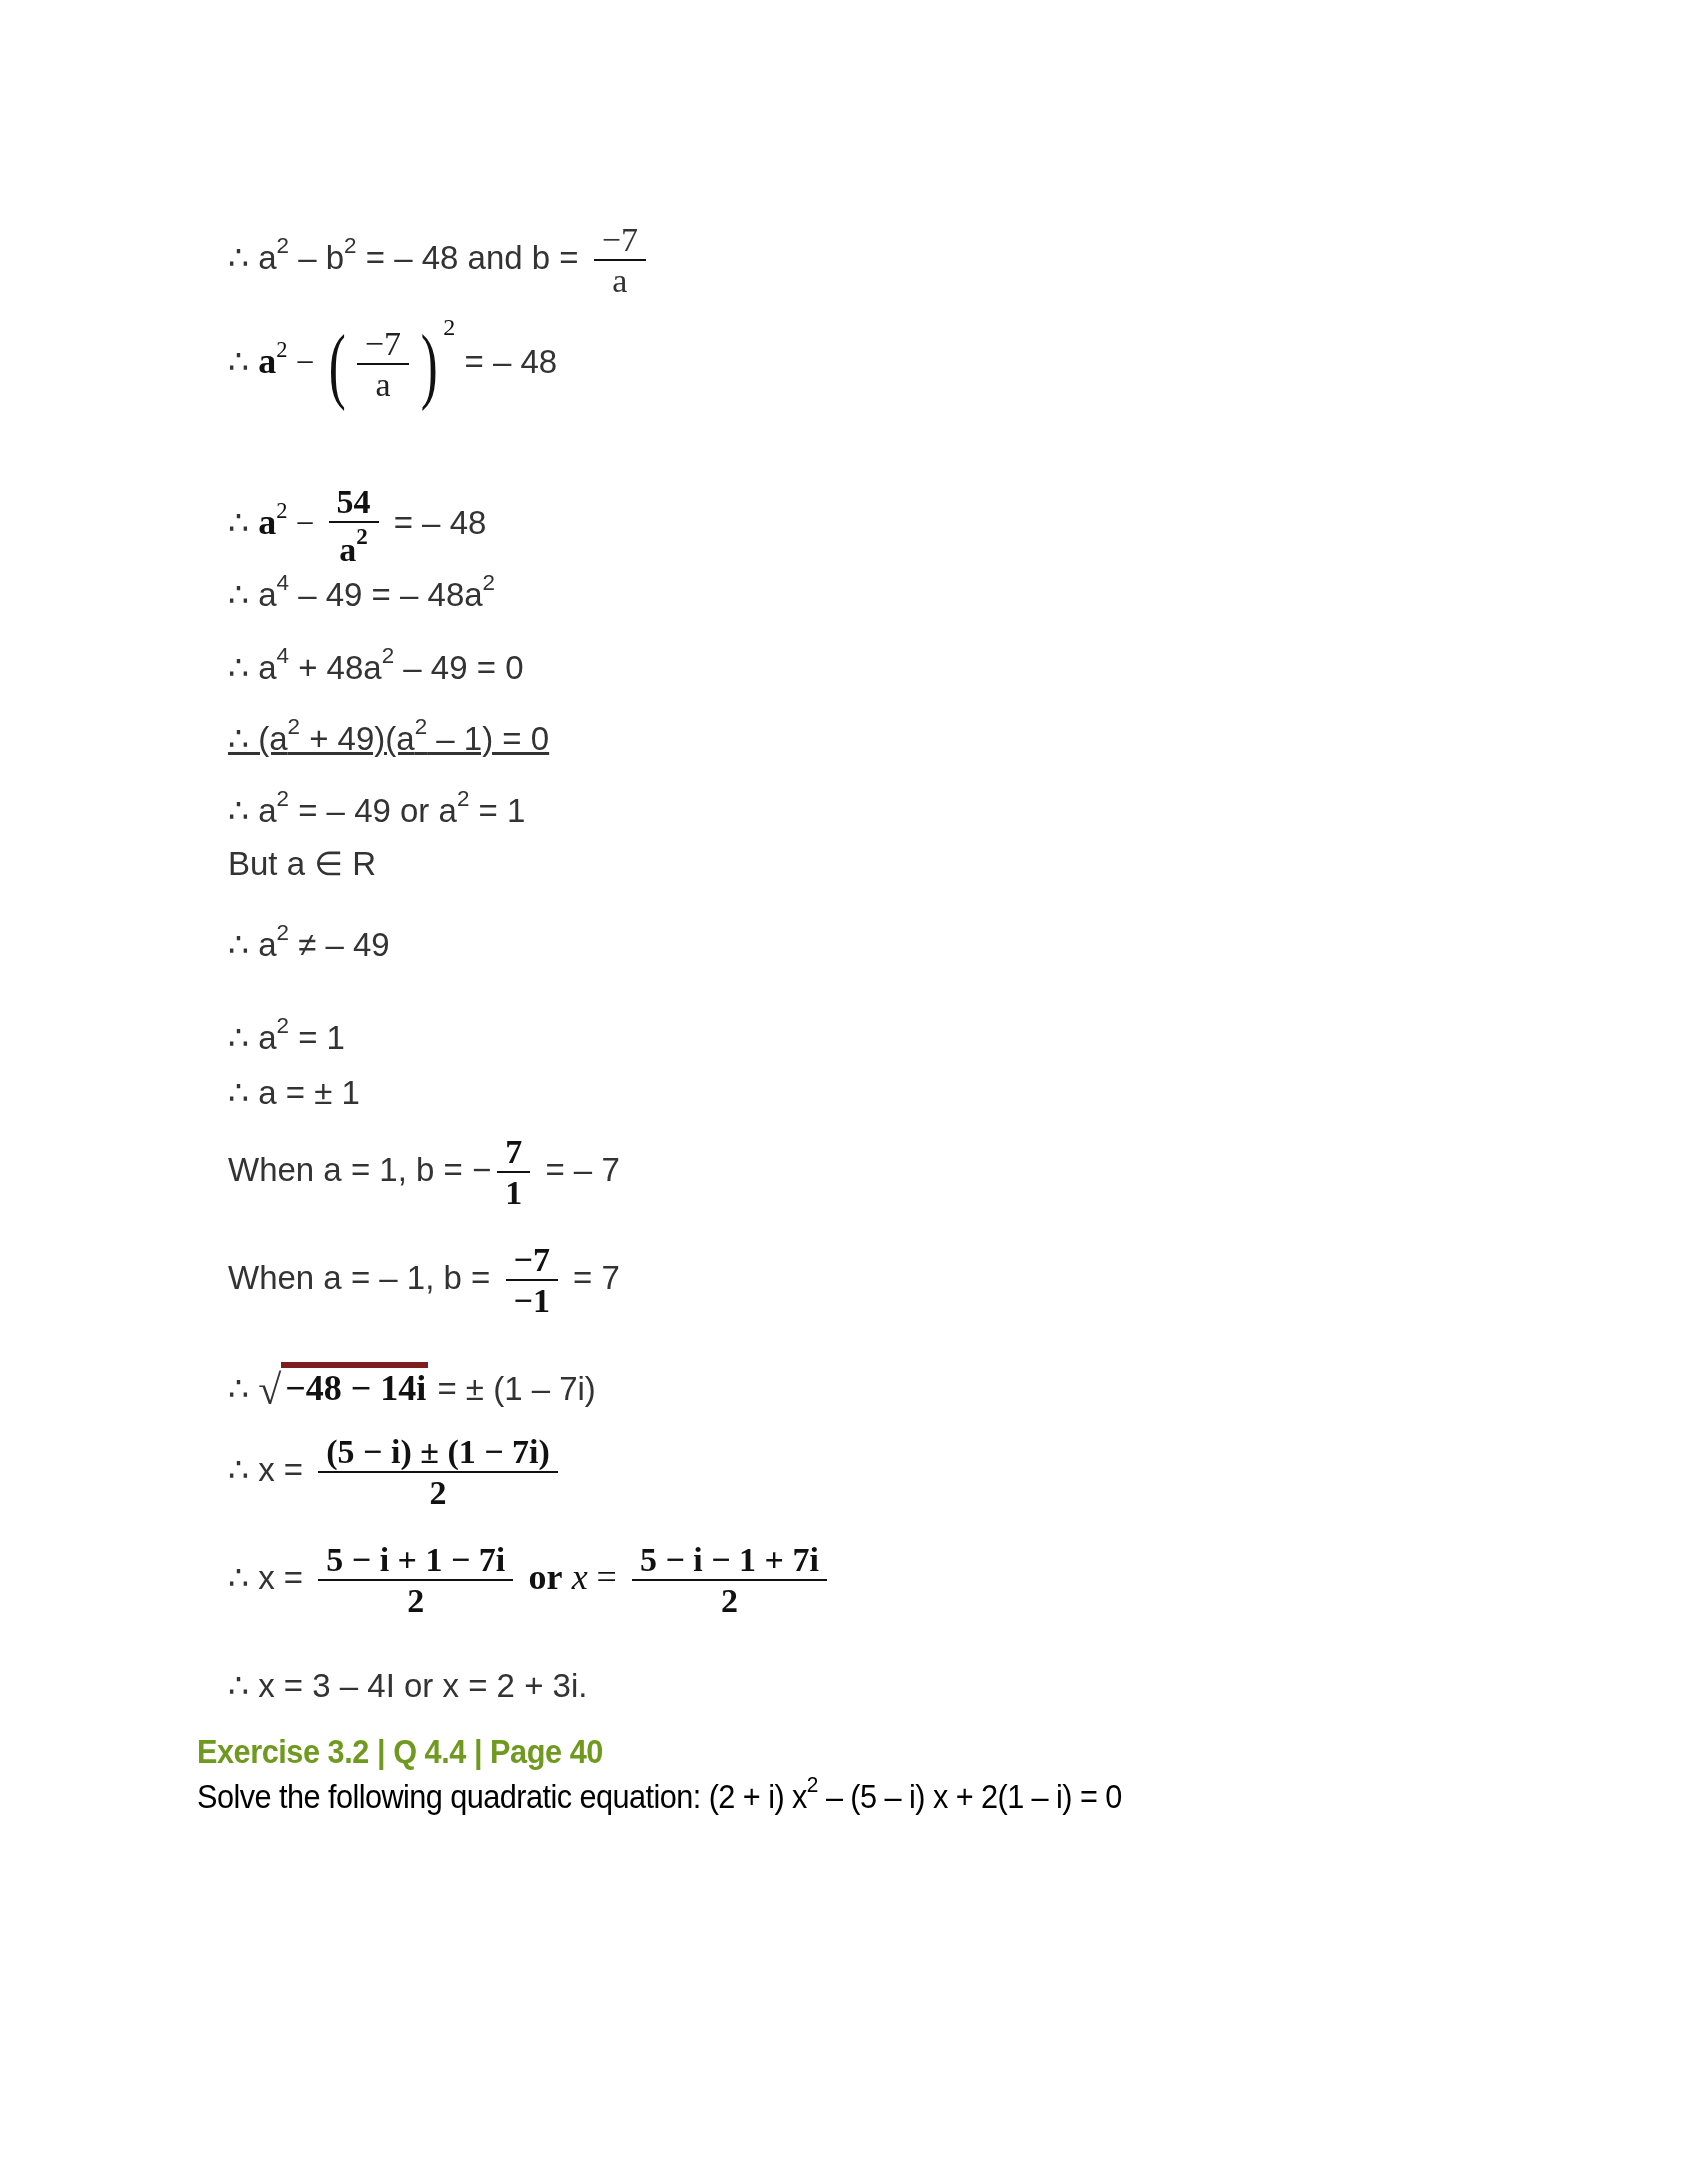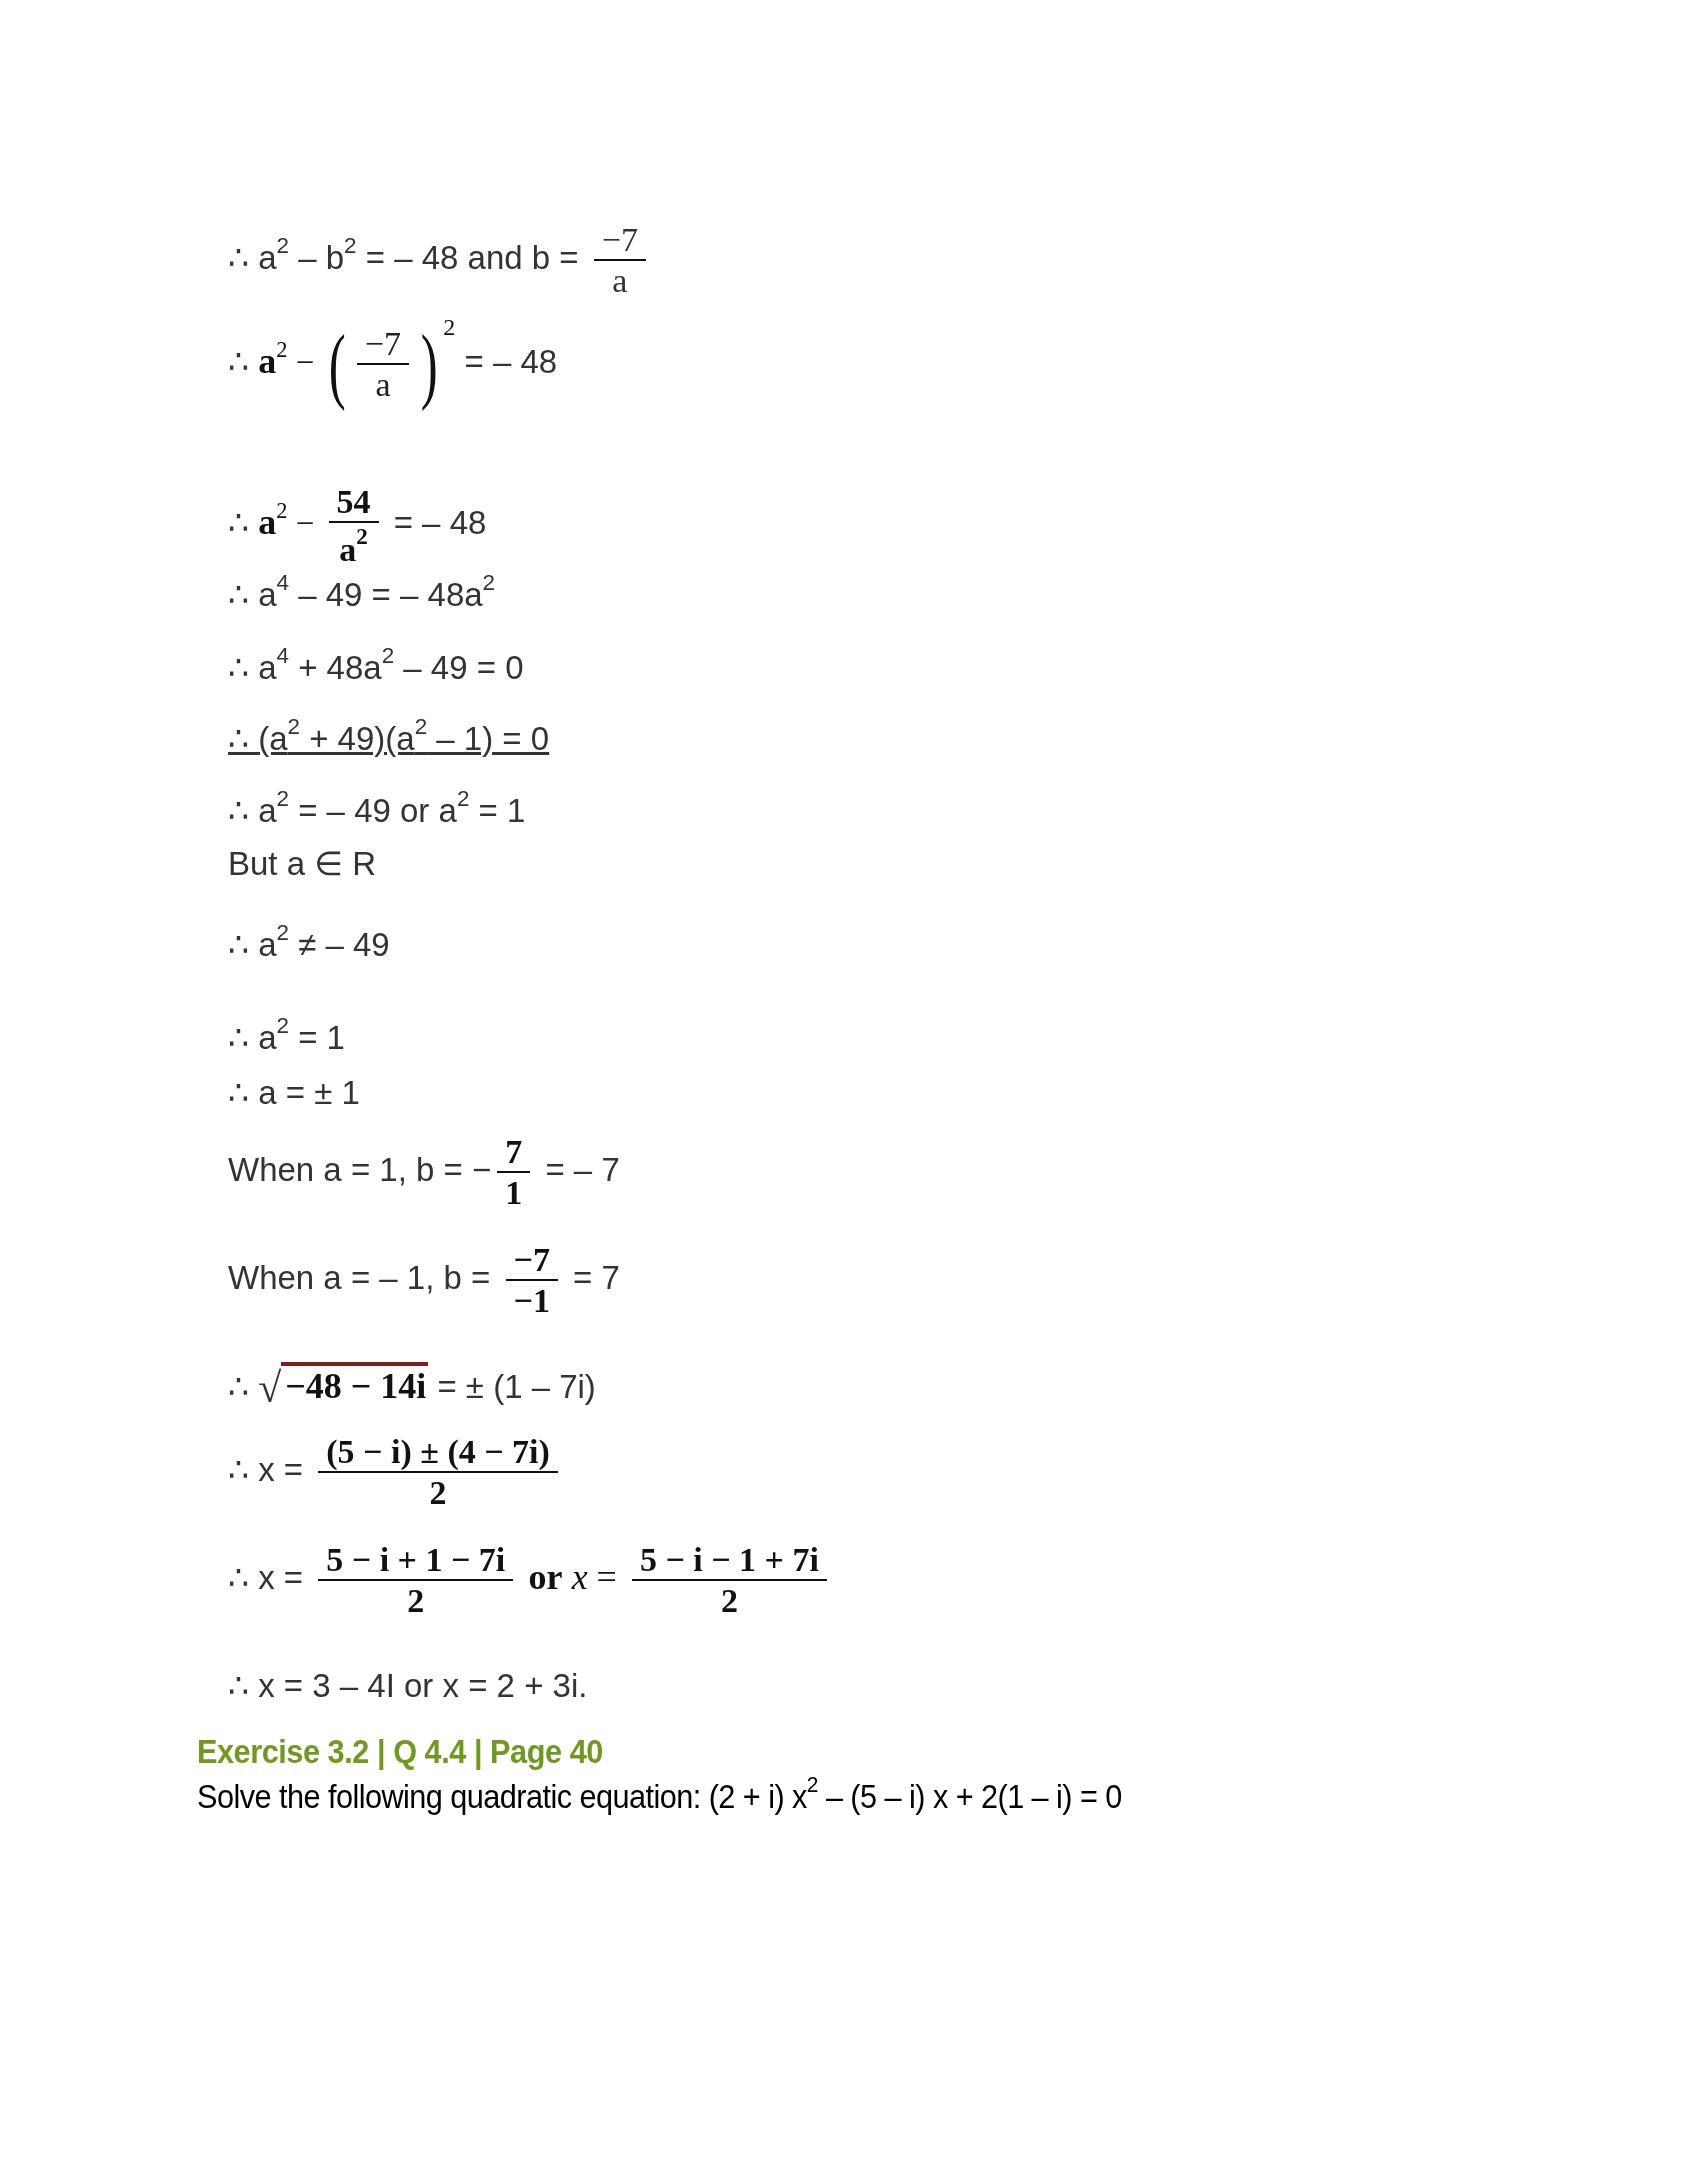--- a/index.html
+++ b/index.html
@@ -7,21 +7,21 @@
          font-family: "Liberation Sans", sans-serif; color: #222; }
   .line { position: absolute; left: 228px; white-space: nowrap; font-size: 33px; line-height: 1; }
   .sans { font-family: "Liberation Sans", sans-serif; color: #333; }
   .ser { font-family: "Liberation Serif", serif; color: #111; }
   .tf { display: inline-block; vertical-align: middle; text-align: center; margin: 0 6px; }
   .tf .num, .tf .den { display: block; padding: 0 8px; font-family: "Liberation Serif", serif; font-size: 34px; line-height: 1.15; }
   .tf .bar { display: block; border-top: 2px solid #111; }
   .sup { font-size: 0.68em; vertical-align: 0.72em; }
   .paren { font-family: "Liberation Serif", serif; font-weight: 300; font-size: 85px; line-height: 1; vertical-align: middle; color: #111; transform: scaleX(0.6); display: inline-block; }
   .sqrt { display: inline-block; font-family: "Liberation Serif", serif; }
-  .sqrt .radicand { border-top: 4px solid #7f1d1d; padding: 2px 2px 0 4px; display: inline-block; font-size: 36px; }
+  .sqrt .radicand { border-top: 6px solid #7f1d1d; padding: 2px 2px 0 4px; display: inline-block; font-size: 36px; }
   .sqrt .rad { font-size: 42px; vertical-align: -4px; }
   .heading { position: absolute; left: 197px; top: 1733px; font-family: "Liberation Sans", sans-serif;
              font-weight: bold; font-size: 33px; color: #6f9a1f; letter-spacing: -0.5px; transform: scaleX(0.93); transform-origin: left; }
   .question { position: absolute; left: 197px; top: 1772px; font-family: "Liberation Sans", sans-serif;
               font-size: 33px; color: #000; letter-spacing: -0.6px; transform: scaleX(0.93); transform-origin: left; white-space: nowrap; }
   .bold-ser { font-family: "Liberation Serif", serif; font-weight: bold; font-size: 36px; color: #111; }
 </style>
 </head>
 <body>
 
@@ -76,21 +76,21 @@
 
 <div class="line sans" style="top:1240px;">
   <span>When a = –  1, b = </span><span class="tf"><span class="num bold-ser">−7</span><span class="bar"></span><span class="den bold-ser">−1</span></span><span> = 7</span>
 </div>
 
 <div class="line sans" style="top:1362px;">
   <span>∴ </span><span class="sqrt"><span class="rad">√</span><span class="radicand bold-ser">−48 − 14i</span></span><span> = ± (1 –  7i)</span>
 </div>
 
 <div class="line sans" style="top:1432px;">
-  <span>∴ x = </span><span class="tf"><span class="num bold-ser">(5 − i) ± (4 − 7i)</span><span class="bar"></span><span class="den bold-ser">2</span></span>
+  <span>∴ x = </span><span class="tf"><span class="num bold-ser">(5 − i) ± (1 − 7i)</span><span class="bar"></span><span class="den bold-ser">2</span></span>
 </div>
 
 <div class="line sans" style="top:1540px;">
   <span>∴ x = </span><span class="tf"><span class="num bold-ser">5 − i + 1 − 7i</span><span class="bar"></span><span class="den bold-ser">2</span></span>
   <span class="bold-ser">or</span>
   <span class="ser" style="font-style:italic;font-size:36px;">x</span><span class="ser" style="font-size:36px;"> = </span><span class="tf"><span class="num bold-ser">5 − i − 1 + 7i</span><span class="bar"></span><span class="den bold-ser">2</span></span>
 </div>
 
 <div class="line sans" style="top:1669px;">
   <span>∴ x = 3 – 4I or x = 2 + 3i.</span>

